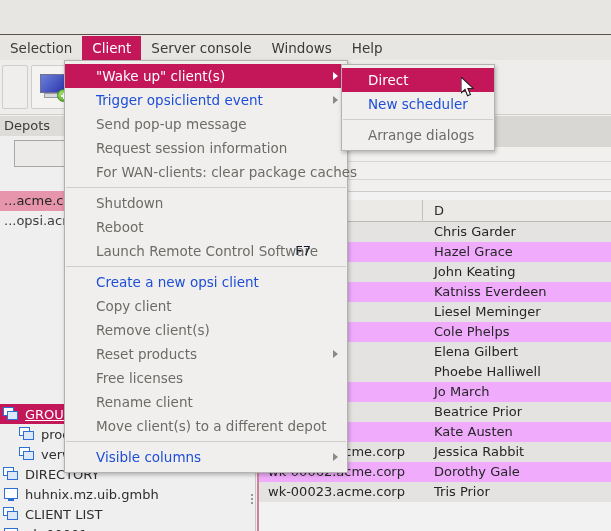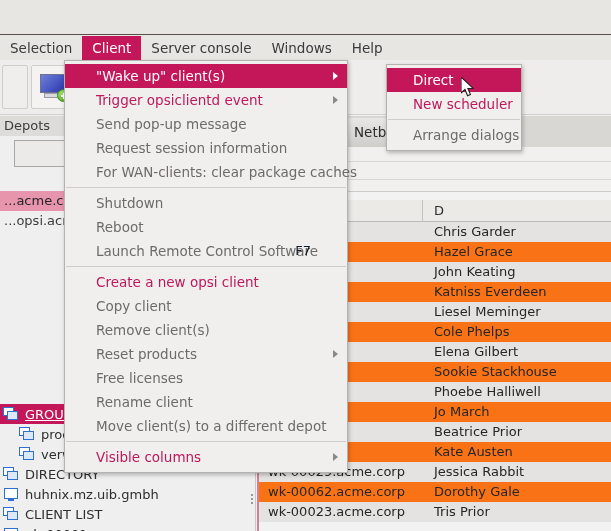--- a/index.html
+++ b/index.html
@@ -182,21 +182,21 @@
     padding-left: 11px; white-space: nowrap; overflow: hidden;
   }
   .th.c1 { width: 166px; border-right: 1px solid #c3c1be; }
   .th.c2 { width: 188px; }
 
   .tablebody {
     position: absolute; left: 0; top: 106px; width: 354px; bottom: 0; overflow: hidden;
   }
   .trow { height: 20px; display: flex; }
   .trow.odd  { background: #e4e3e1; }
-  .trow.even { background: #f97316; }
+  .trow.even { background: #f0abfc; }
   .tc {
     height: 20px; line-height: 20px;
     font-size: 13px; color: #262626;
     padding-left: 11px; white-space: nowrap; overflow: hidden;
   }
   .tc.c1 { width: 166px; }
   .tc.c2 { width: 188px; }
 
   
   .pinkline {
@@ -219,38 +219,38 @@
     padding: 3px 0;
   }
   #client-menu { left: 64px; top: 60px; width: 284px; }
   .mitem {
     position: relative;
     height: 24px; line-height: 24px;
     padding-left: 31px; padding-right: 22px;
     font-size: 13.5px; color: #6d6b68;
     white-space: nowrap; cursor: default;
   }
-  .mitem.enabled { color: #be185d; }
+  .mitem.enabled { color: #1d4ed8; }
   .mitem.highlight { background: #c4175a; color: #ffffff; }
   .mitem .accel {
     position: absolute; right: 36px; top: 0;
     font-size: 13px; color: #0f172a;
   }
   .arrow {
     position: absolute; right: 9px; top: 50%; margin-top: -4px;
     width: 0; height: 0;
     border-left: 5px solid #8b8986;
     border-top: 4px solid transparent;
     border-bottom: 4px solid transparent;
   }
   .mitem.highlight .arrow { border-left-color: #ffffff; }
   .msep { height: 1px; background: #cfcdca; margin: 3px 1px; }
 
   
-  #wake-submenu { left: 341px; top: 64px; width: 136px; margin-left: 45px; }
+  #wake-submenu { left: 341px; top: 64px; width: 154px; }
   #wake-submenu .mitem { padding-left: 26px; }
 
   
   .cursor {
     position: absolute; left: 461px; top: 77px; width: 14px; height: 21px;
     pointer-events: none;
   }
 </style>
 </head>
 <body>
@@ -374,24 +374,20 @@
           <div class="tc c1">...ne.corp</div>
           <div class="tc c2">Liesel Meminger</div>
         </div>
         <div class="trow even">
           <div class="tc c1">...ne.corp</div>
           <div class="tc c2">Cole Phelps</div>
         </div>
         <div class="trow odd">
           <div class="tc c1">...ne.corp</div>
           <div class="tc c2">Elena Gilbert</div>
-        </div>
-        <div class="trow even">
-          <div class="tc c1">...ne.corp</div>
-          <div class="tc c2">Sookie Stackhouse</div>
         </div>
         <div class="trow odd">
           <div class="tc c1">...ne.corp</div>
           <div class="tc c2">Phoebe Halliwell</div>
         </div>
         <div class="trow even">
           <div class="tc c1">...ne.corp</div>
           <div class="tc c2">Jo March</div>
         </div>
         <div class="trow odd">

